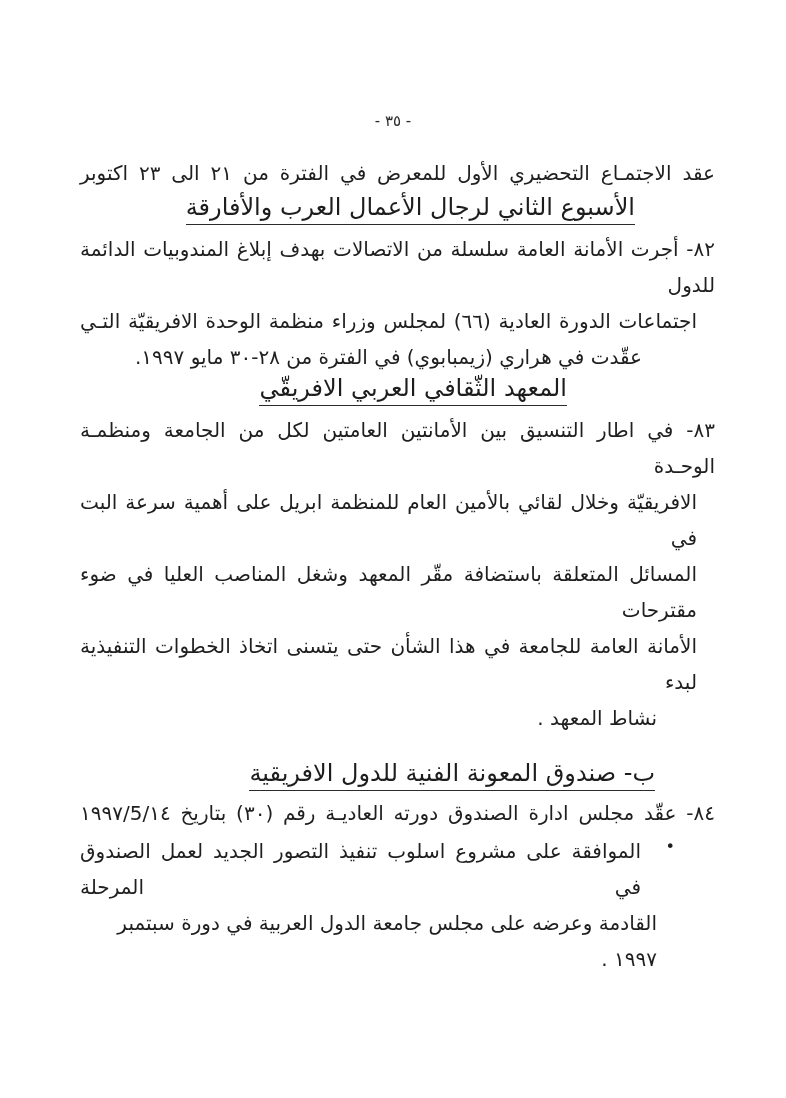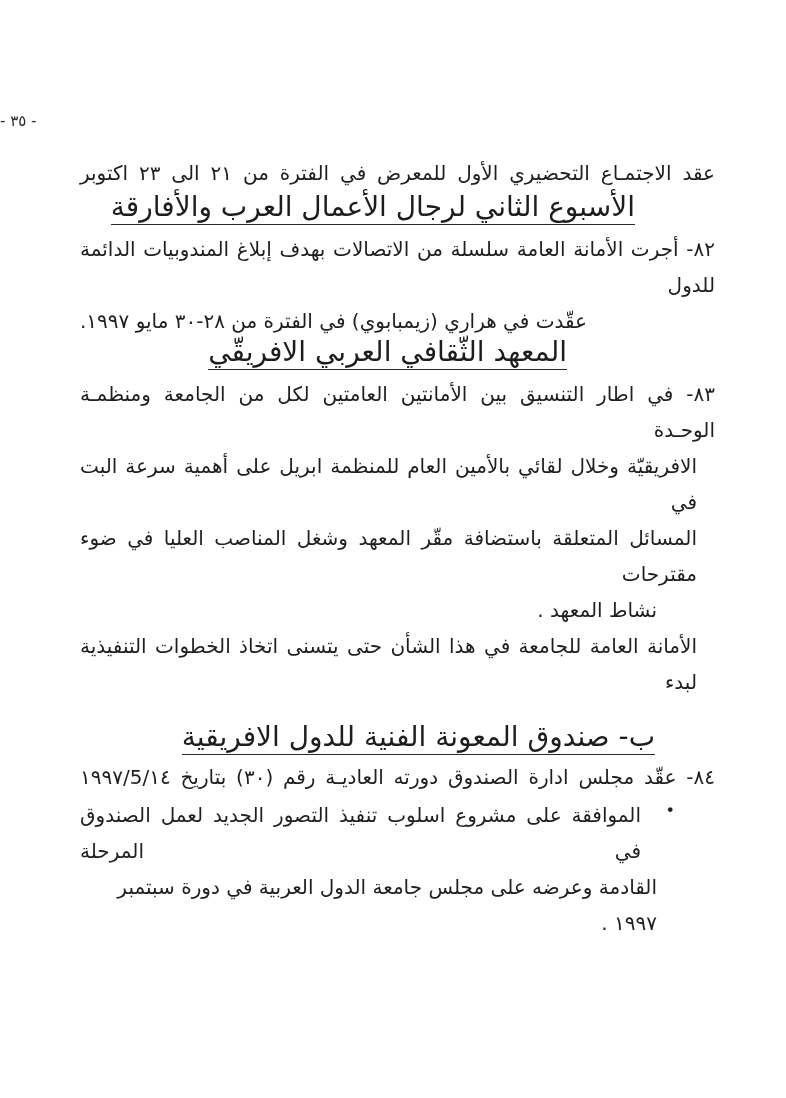--- a/index.html
+++ b/index.html
@@ -10,20 +10,21 @@
     width: 786px;
     height: 1098px;
     background: #ffffff;
     font-family: "DejaVu Sans", sans-serif;
     color: #1f1f1f;
     overflow: hidden;
   }
 
   .page-number {
     padding-top: 112px;
+    text-align: center;
     font-size: 15px;
     letter-spacing: 2px;
     color: #2a2a2a;
   }
 
   .content {
     direction: rtl;
     padding: 0 71px 0 80px; 
   }
 
@@ -49,21 +50,21 @@
   .p-83 { margin-top: 6px; }
   .p-84 { margin-top: 4px; }
 
   .heading { text-align: right; }
   .h-week { margin-top: 2px; padding-right: 80px; }
   .h-inst { margin-top: 0; padding-right: 148px; }
   .h-fund { margin-top: 24px; padding-right: 60px; }
 
   .h-text {
     display: inline-block;
-    font-size: 28px;
+    font-size: 24px;
     line-height: 26px;
     padding-bottom: 4px;
     border-bottom: 1.5px solid #2b2b2b;
     color: #1d1d1d;
   }
 
   .bullet { position: relative; margin-top: 2px; }
   .bullet-marker {
     position: absolute;
     top: 4px;
@@ -86,33 +87,34 @@
     <div class="para p-intro">
       <div class="line just">عقد الاجتمـاع التحضيري الأول للمعرض في الفترة من ٢١ الى ٢٣ اكتوبر</div>
     </div>
 
     <div class="heading h-week">
       <span class="h-text">الأسبوع الثاني لرجال الأعمال العرب والأفارقة</span>
     </div>
 
     <div class="para p-82">
       <div class="line just">٨٢- أجرت الأمانة العامة سلسلة من الاتصالات بهدف إبلاغ المندوبيات الدائمة للدول</div>
-      <div class="line ind" style="text-align: left;">عقّدت في هراري (زيمبابوي) في الفترة من ٢٨-٣٠ مايو ١٩٩٧.</div>
+      <div class="line just ind">اجتماعات الدورة العادية (٦٦) لمجلس وزراء منظمة الوحدة الافريقيّة التـي</div>
+      <div class="line ind" style="text-align: center;">عقّدت في هراري (زيمبابوي) في الفترة من ٢٨-٣٠ مايو ١٩٩٧.</div>
     </div>
 
     <div class="heading h-inst">
       <span class="h-text">المعهد الثّقافي العربي الافريقّي</span>
     </div>
 
     <div class="para p-83">
       <div class="line just">٨٣- في اطار التنسيق بين الأمانتين العامتين لكل من الجامعة ومنظمـة الوحـدة</div>
       <div class="line just ind">الافريقيّة وخلال لقائي بالأمين العام للمنظمة ابريل على أهمية سرعة البت في</div>
       <div class="line just ind">المسائل المتعلقة باستضافة مقّر المعهد وشغل المناصب العليا في ضوء مقترحات</div>
+      <div class="line just ind">الأمانة العامة للجامعة في هذا الشأن حتى يتسنى اتخاذ الخطوات التنفيذية لبدء</div>
       <div class="line last-indent">نشاط المعهد .</div>
-      <div class="line just ind">الأمانة العامة للجامعة في هذا الشأن حتى يتسنى اتخاذ الخطوات التنفيذية لبدء</div>
     </div>
 
     <div class="heading h-fund">
       <span class="h-text">ب- صندوق المعونة الفنية للدول الافريقية</span>
     </div>
 
     <div class="para p-84">
       <div class="line just">٨٤- عقّد مجلس ادارة الصندوق دورته العاديـة رقم (٣٠) بتاريخ ١٩٩٧/5/١٤</div>
     </div>
 

